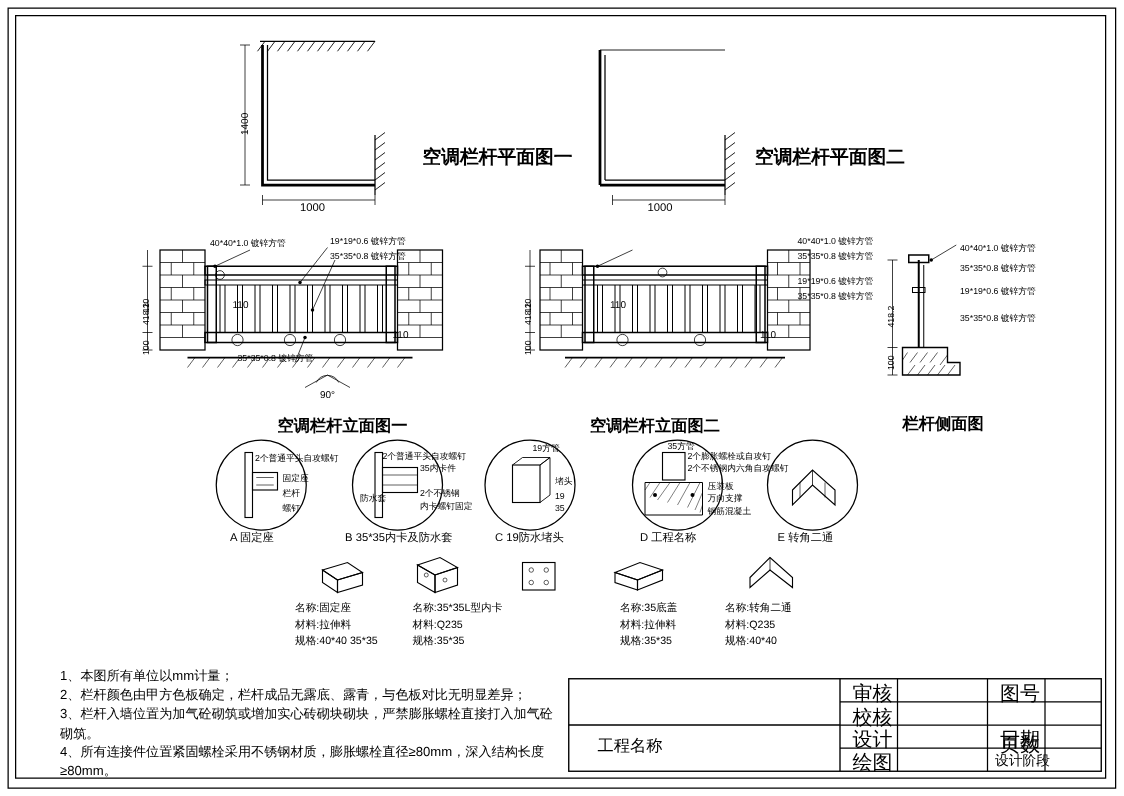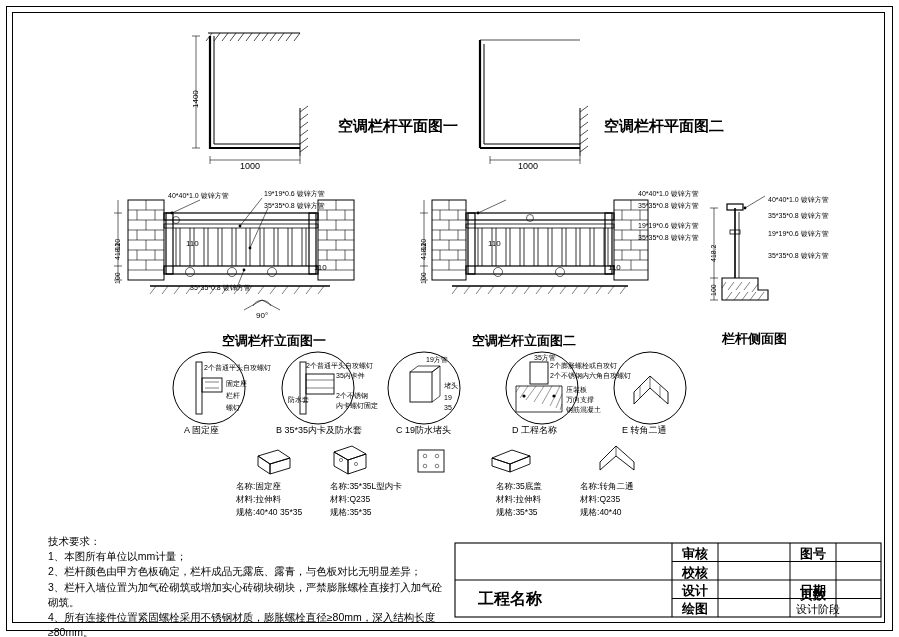--- a/index.html
+++ b/index.html
@@ -5,23 +5,23 @@
   html,body{margin:0;padding:0;background:#ffffff;}
   body{width:899px;height:637px;font-family:"Liberation Sans","DejaVu Sans",sans-serif;color:#000;}
   #sheet{position:relative;width:899px;height:637px;overflow:hidden;background:#fff;}
   .frame-outer{position:absolute;left:6px;top:6px;width:885px;height:623px;border:1px solid #000;}
   .frame-inner{position:absolute;left:12px;top:12px;width:871px;height:609px;border:1px solid #000;}
   .lbl{position:absolute;white-space:nowrap;line-height:1.1;}
   .t7{font-size:7px;}
   .t8{font-size:8px;}
   .t9{font-size:9px;}
   .t11{font-size:11px;}
-  .t12{font-size:13px;font-weight:bold;}
+  .t12{font-size:16px;}
   .t13{font-size:15px;}
-  .t15{font-size:16px;font-weight:bold;}
+  .t15{font-size:13px;}
   .t17{font-size:17px;}
   .bold{font-weight:bold;}
   .rot{transform:rotate(-90deg);transform-origin:left top;}
   svg{position:absolute;left:0;top:0;}
   .notes{position:absolute;font-size:10.5px;line-height:1.45;}
   .legend-item{position:absolute;font-size:8.5px;line-height:1.5;}
   .cap{position:absolute;font-size:13px;font-weight:bold;}
 </style>
 </head>
 <body>
@@ -476,21 +476,20 @@
     <div><span>材料:</span><span>拉伸料</span></div>
     <div><span>规格:</span><span>35*35</span></div>
   </div>
   <div class="legend-item" style="left:580px;top:480px;">
     <div><span>名称:</span><span>转角二通</span></div>
     <div><span>材料:</span><span>Q235</span></div>
     <div><span>规格:</span><span>40*40</span></div>
   </div>
 
   <div class="notes" style="left:48px;top:534px;width:400px;">
-    <div>技术要求：</div>
     <div>1、本图所有单位以mm计量；</div>
     <div>2、栏杆颜色由甲方色板确定，栏杆成品无露底、露青，与色板对比无明显差异；</div>
     <div>3、栏杆入墙位置为加气砼砌筑或增加实心砖砌块砌块，严禁膨胀螺栓直接打入加气砼砌筑。</div>
     <div>4、所有连接件位置紧固螺栓采用不锈钢材质，膨胀螺栓直径≥80mm，深入结构长度≥80mm。</div>
 
   </div>
 
   <div class="lbl t15" style="left:478px;top:590px;">工程名称</div>
 
   <div class="lbl t12" style="left:682px;top:547px;">审核</div>

